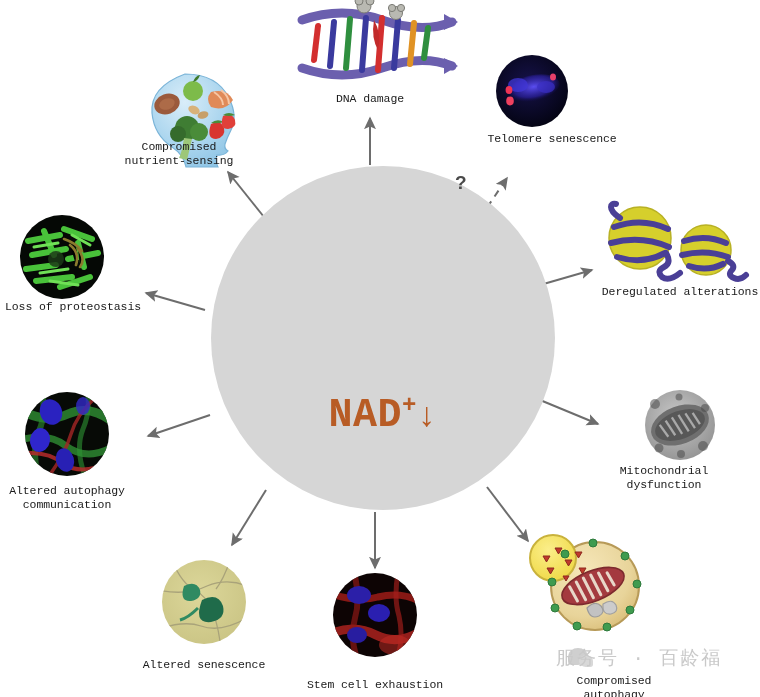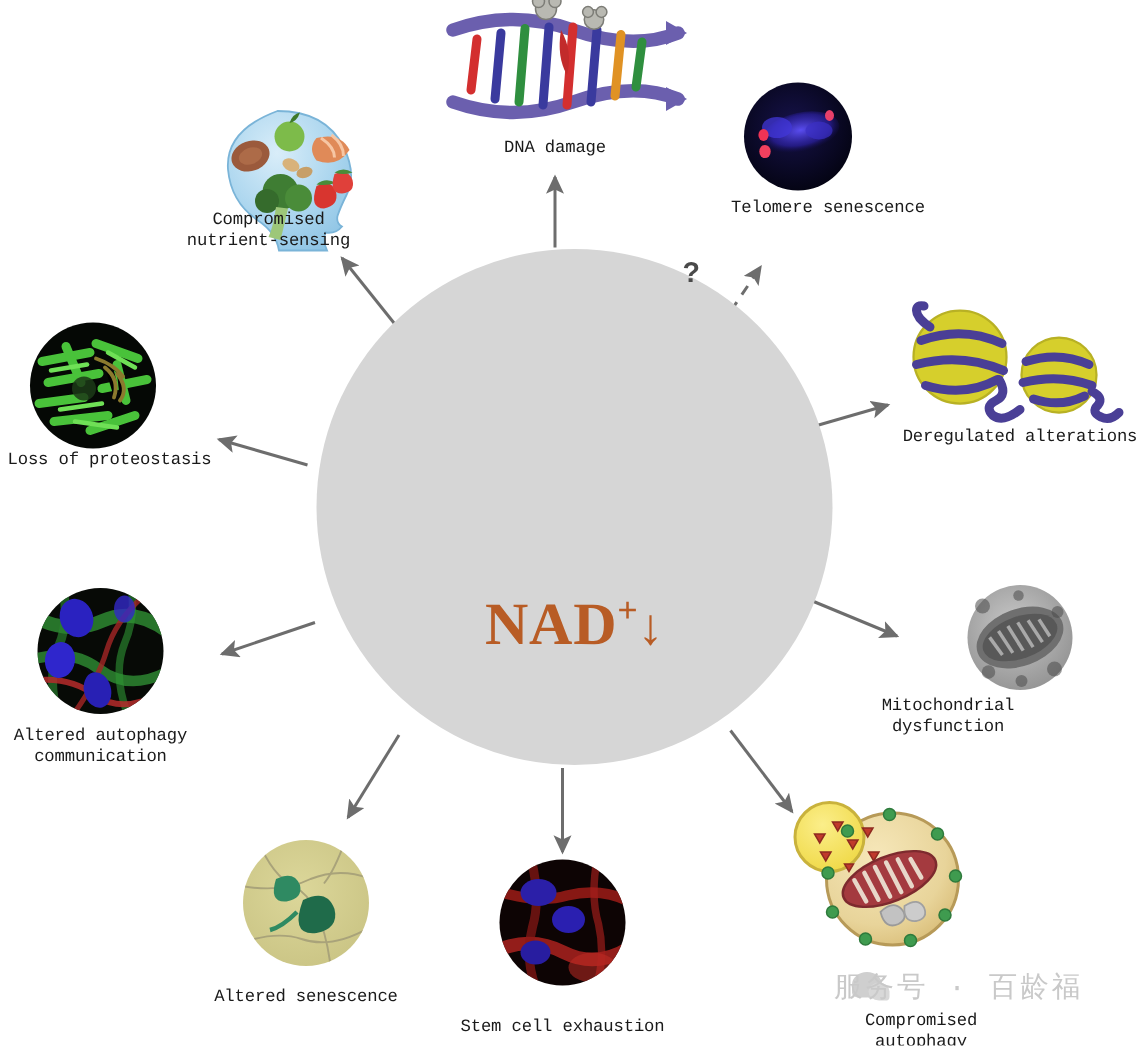--- a/index.html
+++ b/index.html
@@ -30,21 +30,21 @@
   }
   .nad{
     position:absolute;
     left:211px; top:392px;
     width:344px;
     text-align:center;
     font-size:40px;
     font-weight:bold;
     color:#b85c25;
     letter-spacing:0.5px;
-    font-family:Liberation Serif, serif;
+    font-family:Liberation Mono, monospace;
   }
   .nad sup{font-size:24px;vertical-align:super;letter-spacing:0;}
   .nad .dn{font-size:34px;font-weight:bold;}
   .qmark{
     position:absolute;
     left:455px;top:172px;
     font-size:19px;font-weight:bold;color:#4a4a4a;
     font-family:"Liberation Sans", sans-serif;
   }
   .watermark{
@@ -444,21 +444,21 @@
 </div>
 
 <div class="qmark">?</div>
 
 <div class="cap" style="left:290px;top:92px;width:160px;">DNA damage</div>
 
 <div class="cap" style="left:472px;top:132px;width:160px;">Telomere senescence</div>
 
 <div class="cap" style="left:600px;top:285px;width:160px;">Deregulated alterations</div>
 
-<div class="cap" style="left:572px;top:464px;width:120px;">Mitochondrial
+<div class="cap" style="left:604px;top:464px;width:120px;">Mitochondrial
 dysfunction</div>
 
 <div class="cap" style="left:554px;top:637px;width:120px;margin-top:37px;">Compromised
 autophagy</div>
 
 <div class="cap" style="left:295px;top:678px;width:160px;">Stem cell exhaustion</div>
 
 <div class="cap" style="left:124px;top:658px;width:160px;">Altered senescence</div>
 
 <div class="cap" style="left:7px;top:484px;width:120px;">Altered autophagy

